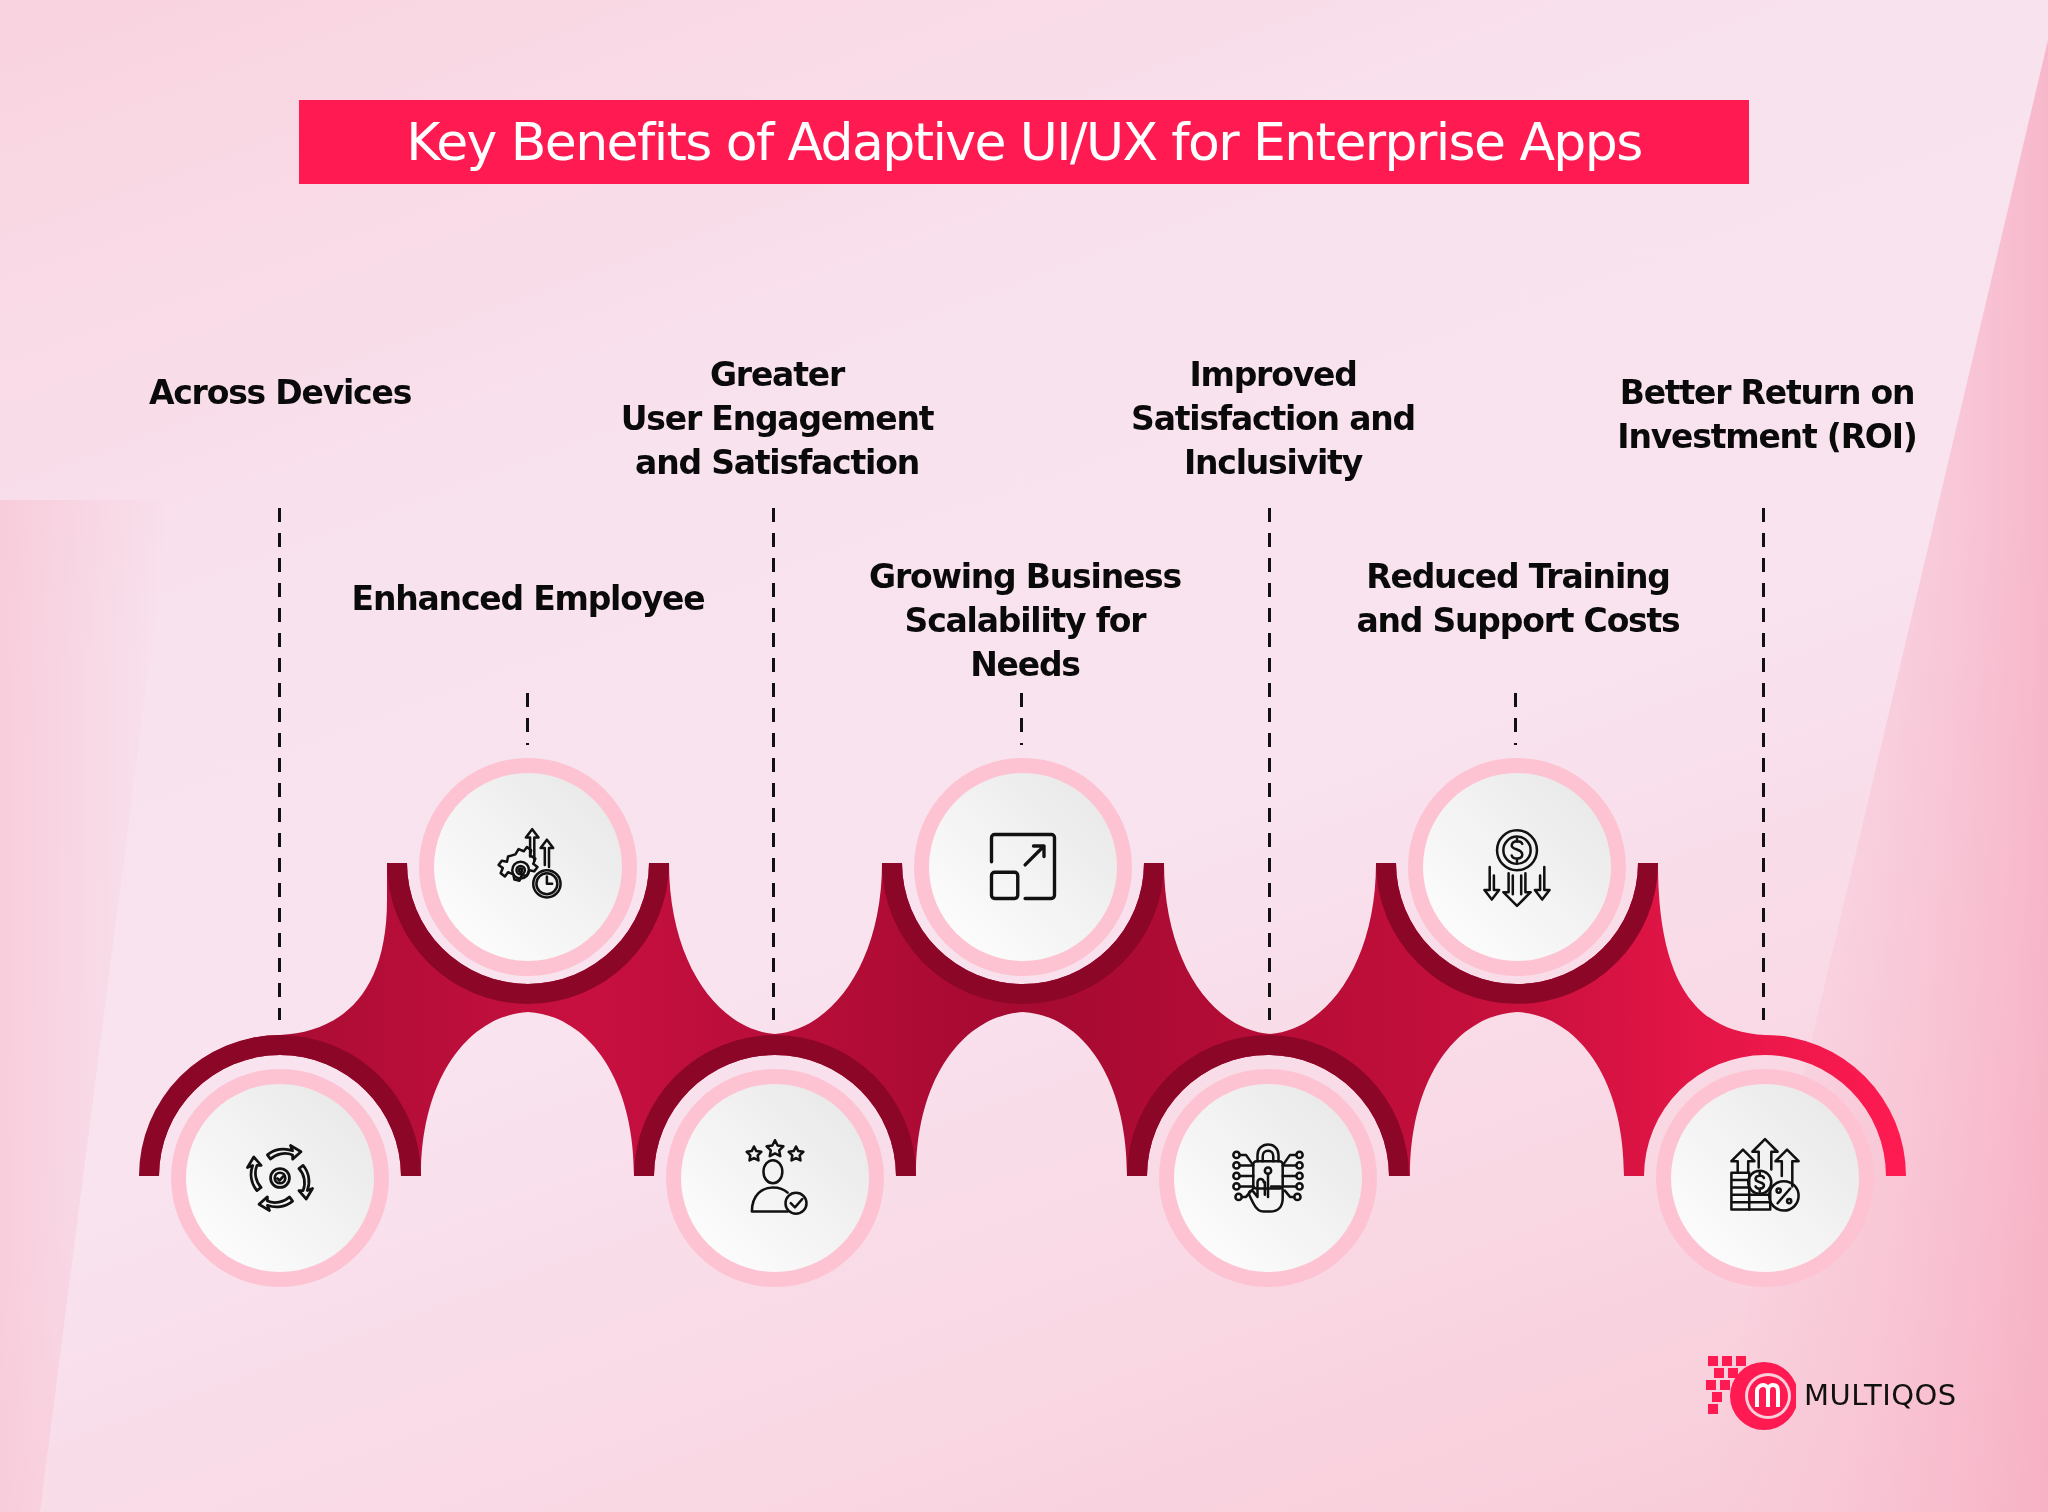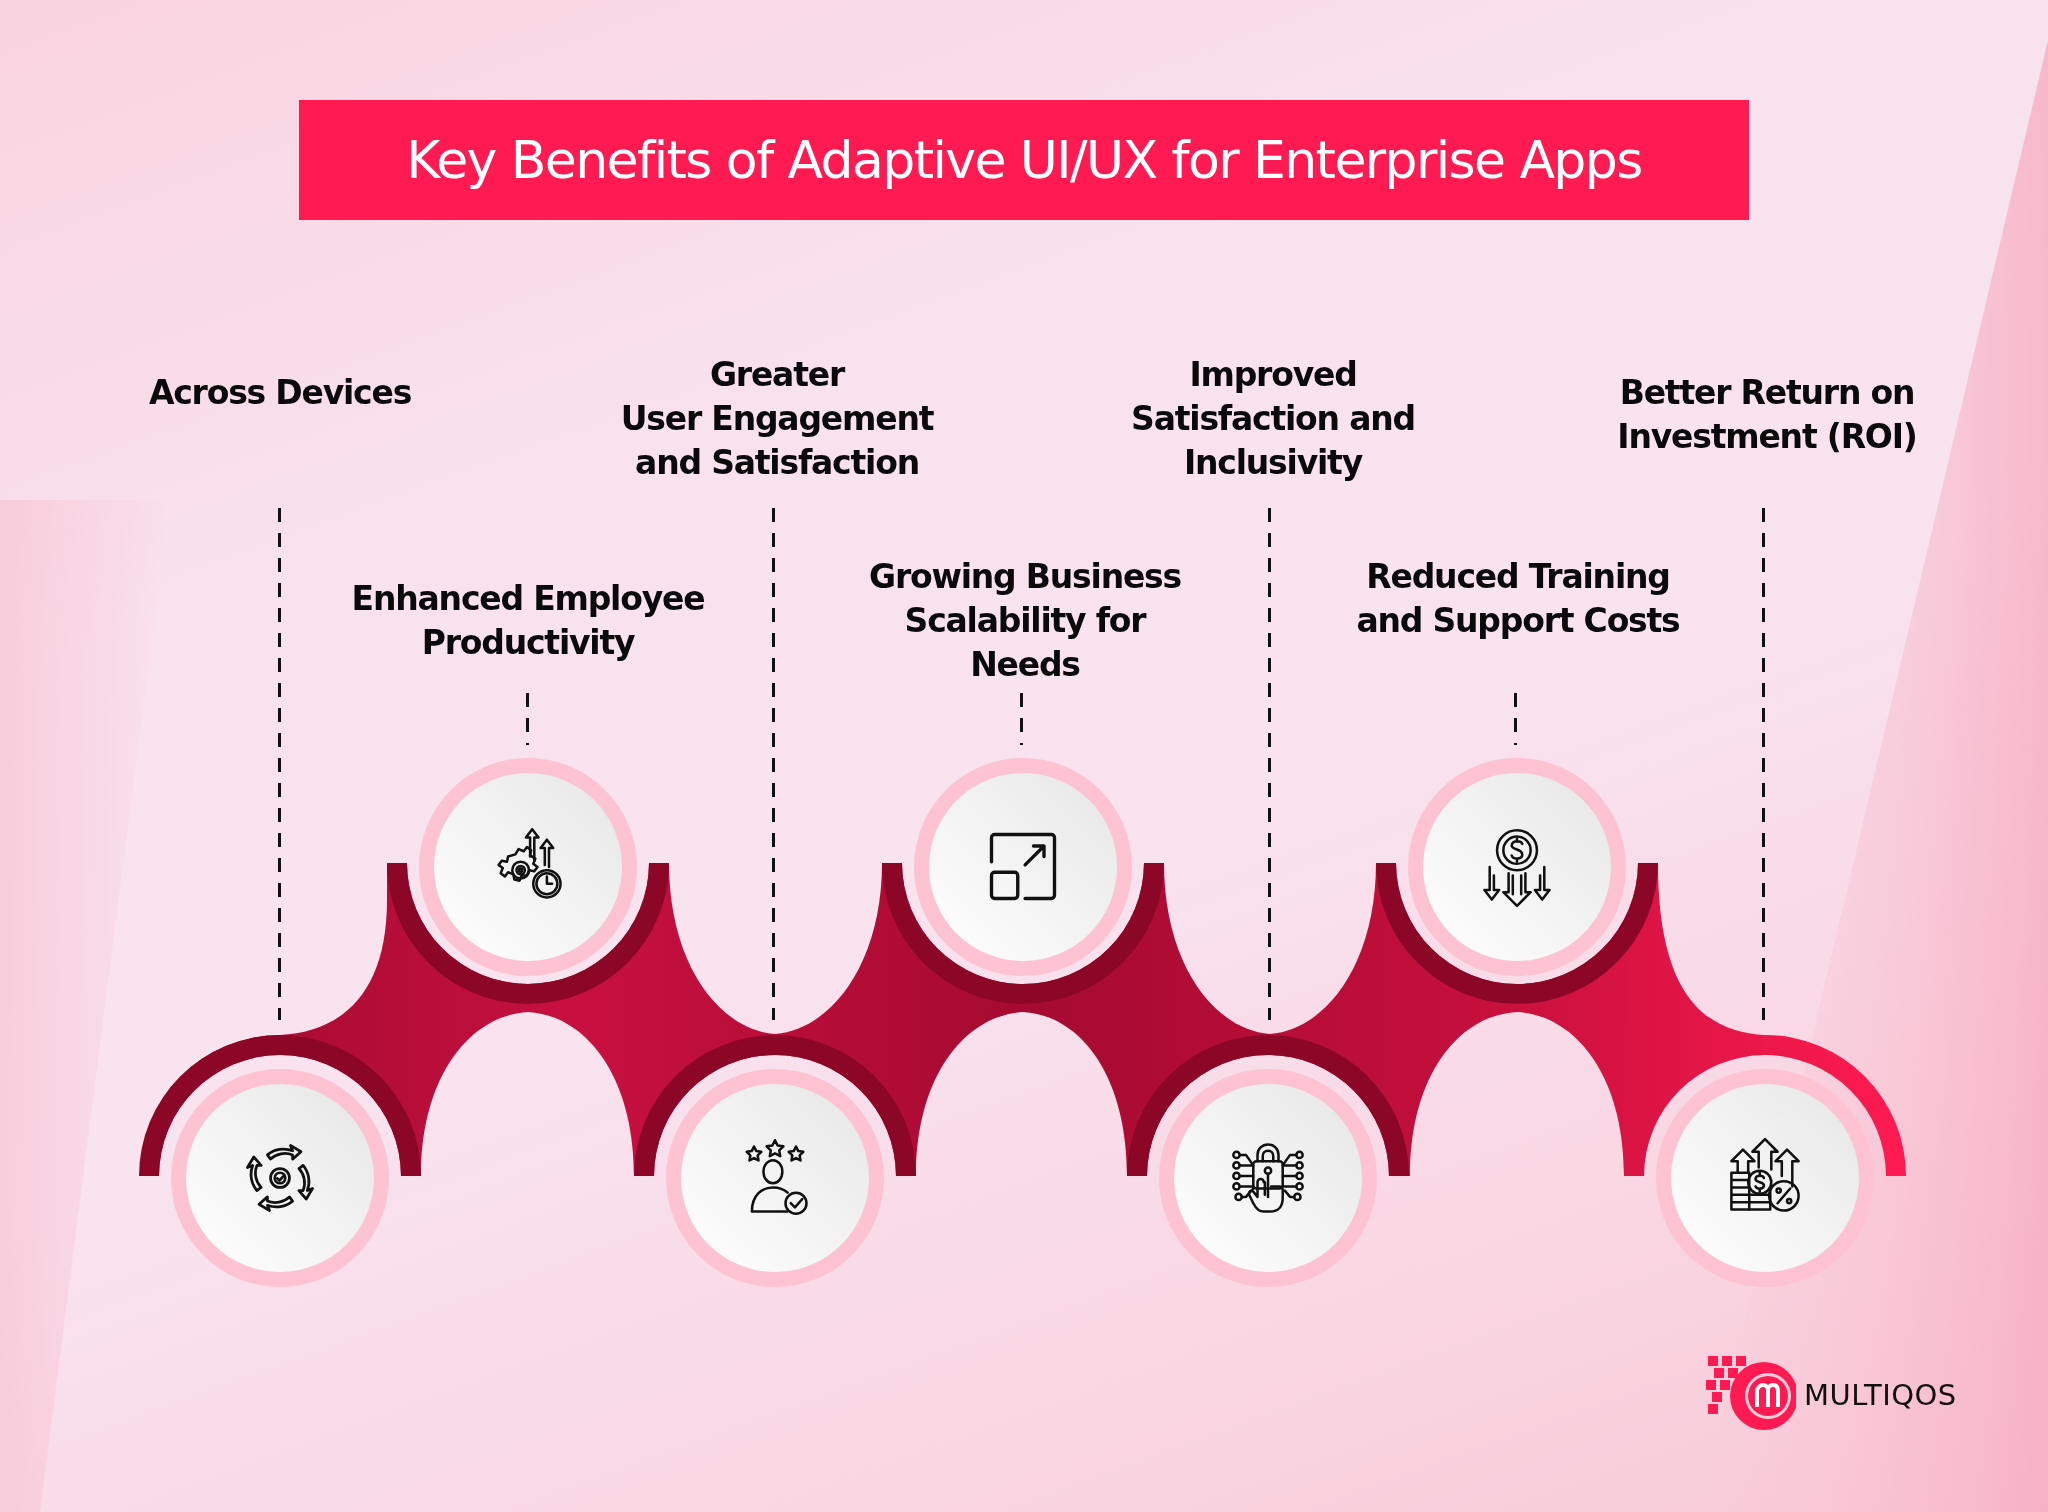--- a/index.html
+++ b/index.html
@@ -1,20 +1,20 @@
 <!DOCTYPE html>
 <html><head>
 <meta charset="utf-8">
 <style>
   html, body { margin:0; padding:0; }
   body { width:2048px; height:1512px; overflow:hidden; position:relative;
     font-family:"DejaVu Sans","Liberation Sans",sans-serif;
     background: linear-gradient(160deg, #f9d3df 0%, #f8e2ee 30%, #f8e3ef 55%, #f9d6e2 80%, #f8c9d6 100%); }
   .bg-layer { position:absolute; inset:0; pointer-events:none; }
-  .title-banner { position:absolute; left:299px; top:100px; width:1450px; height:120px;
+  .title-banner { position:absolute; left:299px; top:100px; width:1450px; height:84px;
     background:#ff1b51; display:flex; align-items:center; justify-content:center; }
   .title-text { color:#ffffff; font-family:"DejaVu Sans", sans-serif; font-weight:500; font-size:52px; letter-spacing:-1.6px; white-space:nowrap; }
   .label { position:absolute; text-align:center; color:#0a0a0a; font-family:"DejaVu Sans", sans-serif; font-weight:bold;
     font-size:33px; line-height:44px; letter-spacing:-1.2px; transform:translateX(-50%); white-space:nowrap; }
   .label span { display:block; }
   .dash { position:absolute; width:3px; background: repeating-linear-gradient(to bottom, #111 0 14px, transparent 14px 25px); }
   .diagram-svg { position:absolute; left:0; top:0; }
   .node { position:absolute; width:218px; height:218px; border-radius:50%; background:#fdc3d2; transform:translate(-50%,-50%); }
   .node-inner { position:absolute; left:15px; top:15px; width:188px; height:188px; border-radius:50%;
     background: linear-gradient(225deg, #e6e6e6 0%, #f3f3f3 50%, #ffffff 100%); display:flex; align-items:center; justify-content:center; }
@@ -57,21 +57,20 @@
   <span>Satisfaction and</span>
   <span>Inclusivity</span>
 </div>
 <div class="label" style="left:1767px; top:371px;">
   <span>Better Return on</span>
   <span>Investment (ROI)</span>
 </div>
 
 <div class="label" style="left:528px; top:577px;">
   <span>Enhanced Employee</span>
-  <span>Productivity</span>
 </div>
 <div class="label" style="left:1025px; top:555px;">
   <span>Growing Business</span>
   <span>Scalability for</span>
   <span>Needs</span>
 </div>
 <div class="label" style="left:1518px; top:555px;">
   <span>Reduced Training</span>
   <span>and Support Costs</span>
 </div>

